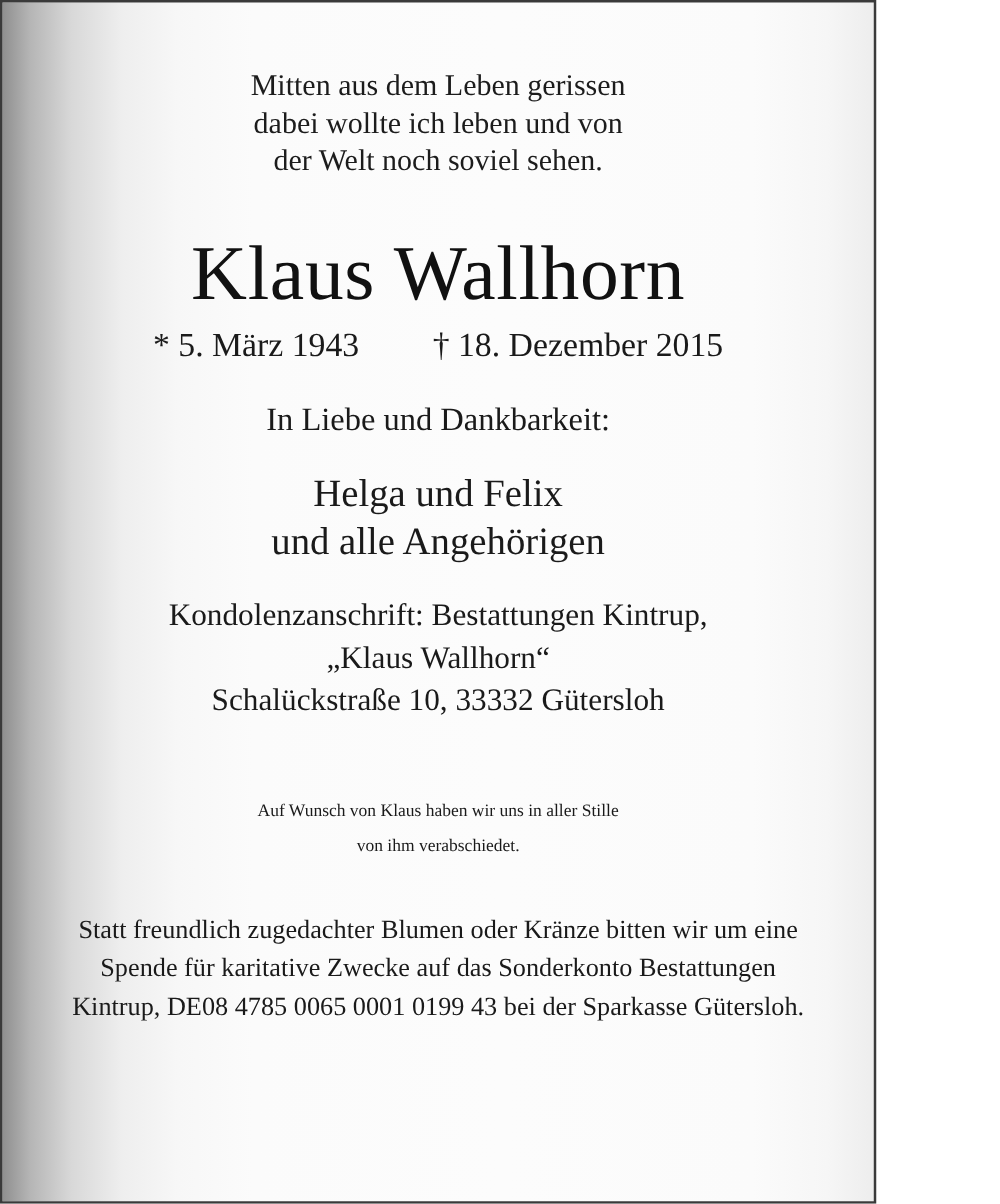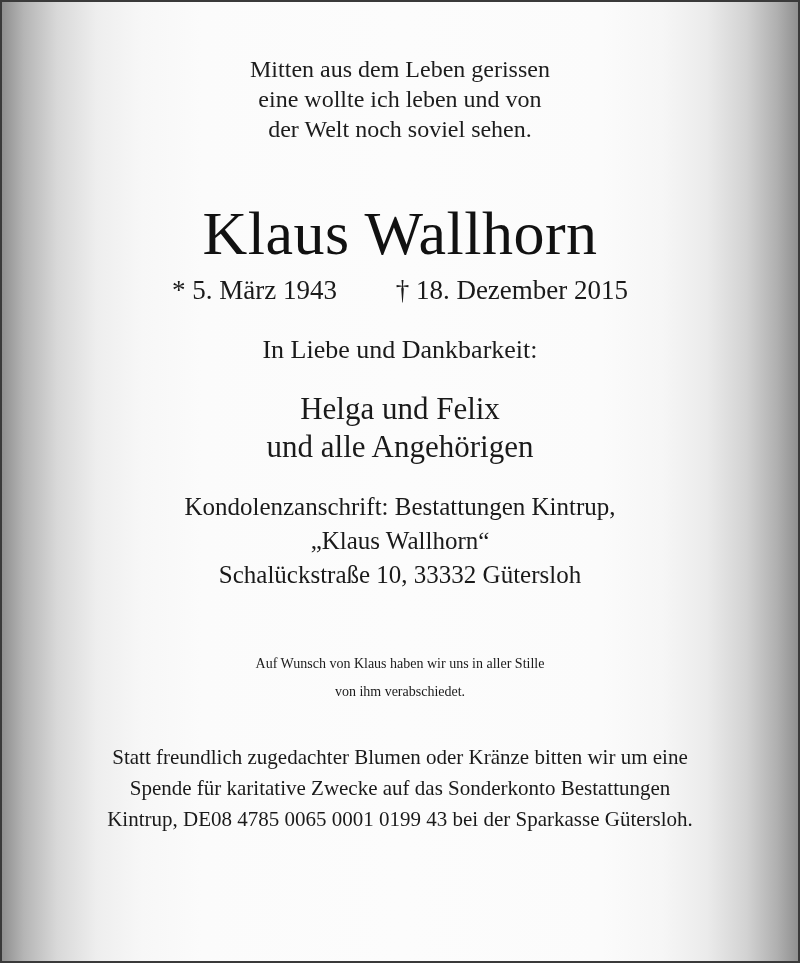--- a/index.html
+++ b/index.html
@@ -8,21 +8,21 @@
     background: #ffffff;
   }
   body {
     width: 800px;
     height: 963px;
     font-family: "Liberation Serif", serif;
     color: #1a1a1a;
   }
   .notice {
     position: relative;
-    width: 800px;
+    width: 701px;
     height: 963px;
     box-sizing: border-box;
     border: 2px solid #3a3a3a;
     
     background: linear-gradient(to right,
         #8f8f8f 0px,
         #b5b5b5 22px,
         #d8d8d8 55px,
         #eeeeee 95px,
         #f7f7f7 140px,
@@ -46,21 +46,21 @@
 
   .epitaph {
     margin-top: 52px;
     font-size: 24px;
     line-height: 30px;
     color: #1c1c1c;
   }
   .epitaph div { white-space: nowrap; }
 
   .name {
-    margin-top: 56px;
+    margin-top: 42px;
     font-size: 62px;
     line-height: 66px;
     letter-spacing: 0.5px;
     color: #111111;
   }
 
   .dates {
     margin-top: 8px;
     font-size: 27px;
     line-height: 32px;
@@ -101,21 +101,21 @@
   }
 </style>
 </head>
 <body>
 
 <div class="notice">
   <div class="inner">
 
     <div class="epitaph">
       <div>Mitten aus dem Leben gerissen</div>
-      <div>eine wollte ich leben und von</div>
+      <div>dabei wollte ich leben und von</div>
       <div>der Welt noch soviel sehen.</div>
     </div>
 
     <div class="name">Klaus Wallhorn</div>
 
     <div class="dates">
       <span class="birth">* 5. März 1943</span>
       <span class="death">† 18. Dezember 2015</span>
     </div>
 

